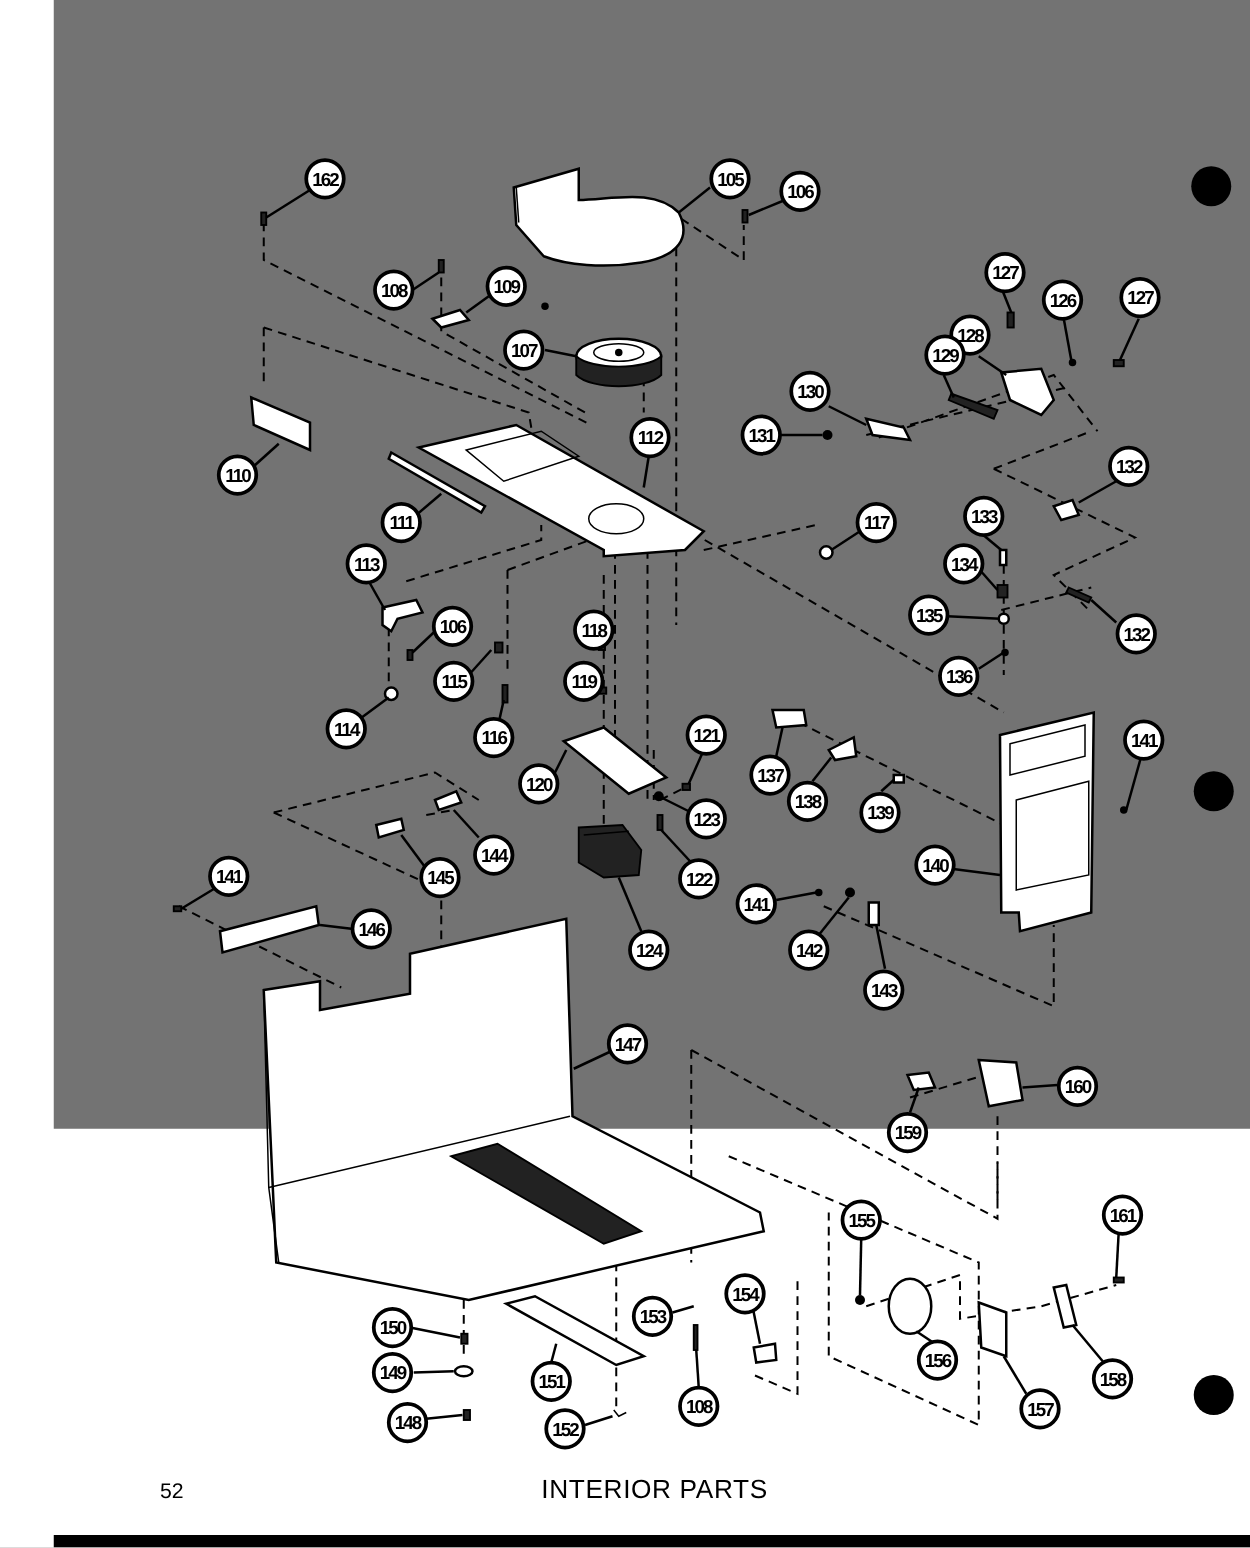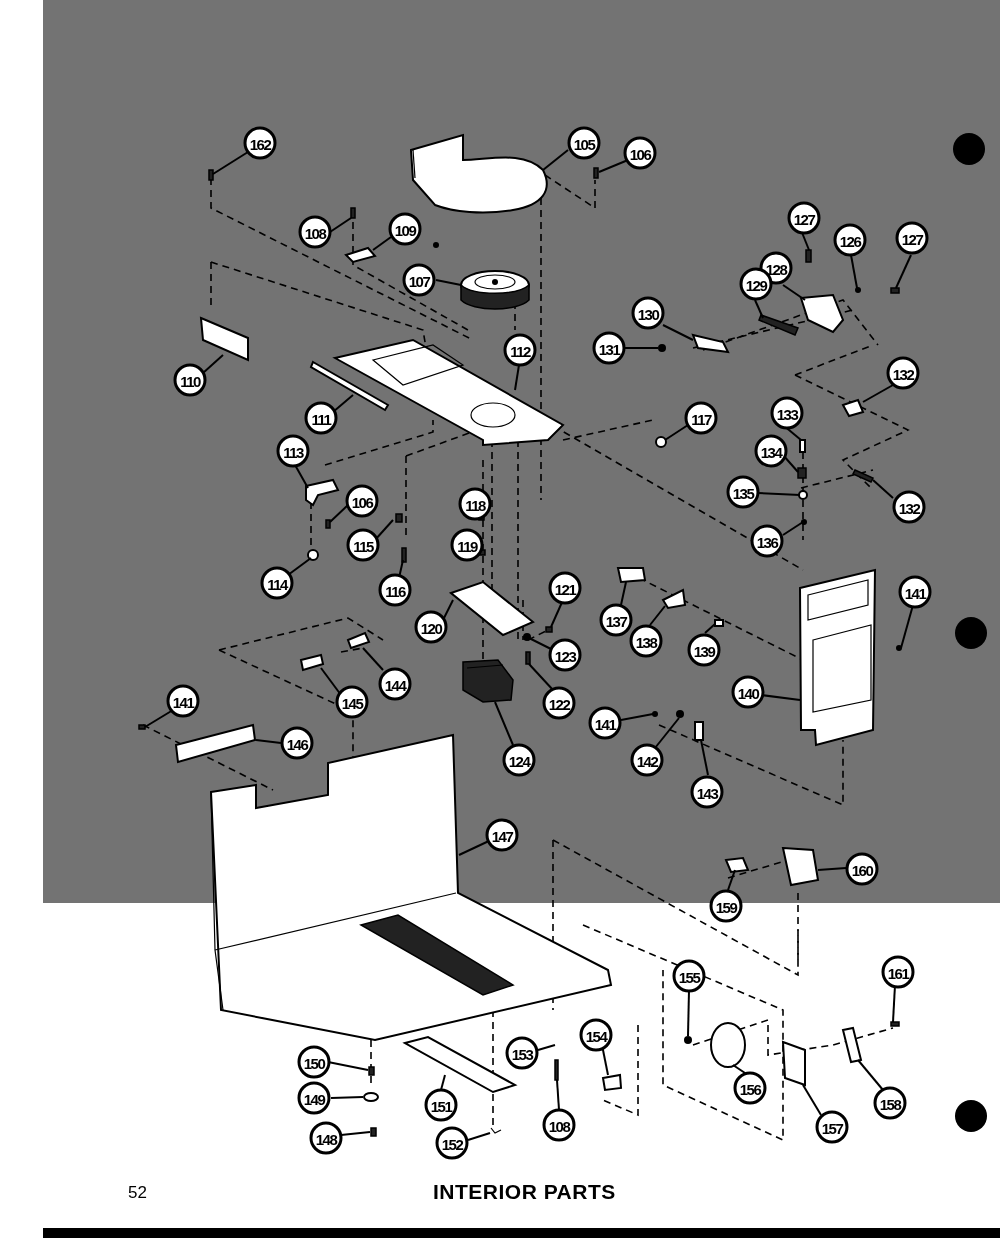--- a/index.html
+++ b/index.html
@@ -10,21 +10,21 @@
   .hole{position:absolute;width:32px;height:32px;border-radius:50%;background:#000;}
   svg#diagram{position:absolute;left:0;top:0;}
   .callout circle{fill:#fff;stroke:#000;stroke-width:3;}
   .callout text{font-family:"Liberation Sans",sans-serif;font-weight:bold;font-size:15px;fill:#000;text-anchor:middle;dominant-baseline:central;letter-spacing:-1.5px;}
   .leader{stroke:#000;stroke-width:2;fill:none;}
   .dash{stroke:#000;stroke-width:1.6;fill:none;stroke-dasharray:7 5;}
   .part{stroke:#000;stroke-width:2;fill:#fff;}
   .partdark{stroke:#000;stroke-width:1.5;fill:#222;}
   .thin{stroke:#000;stroke-width:1.2;fill:none;}
   #page-number{position:absolute;left:85px;top:1183px;font-size:17px;font-weight:normal;}
-  #page-title{position:absolute;left:390px;top:1180px;font-size:21px;font-weight:bold;letter-spacing:0.5px;}
+  #page-title{position:absolute;left:390px;top:1180px;font-size:21px;font-weight:normal;letter-spacing:0.5px;}
 </style>
 </head>
 <body>
 
 <div id="page">
   <div class="border-right"></div>
   <div class="border-bottom"></div>
   <div class="hole" style="left:910px;top:133px;"></div>
   <div class="hole" style="left:912px;top:617px;"></div>
   <div class="hole" style="left:912px;top:1100px;"></div>

